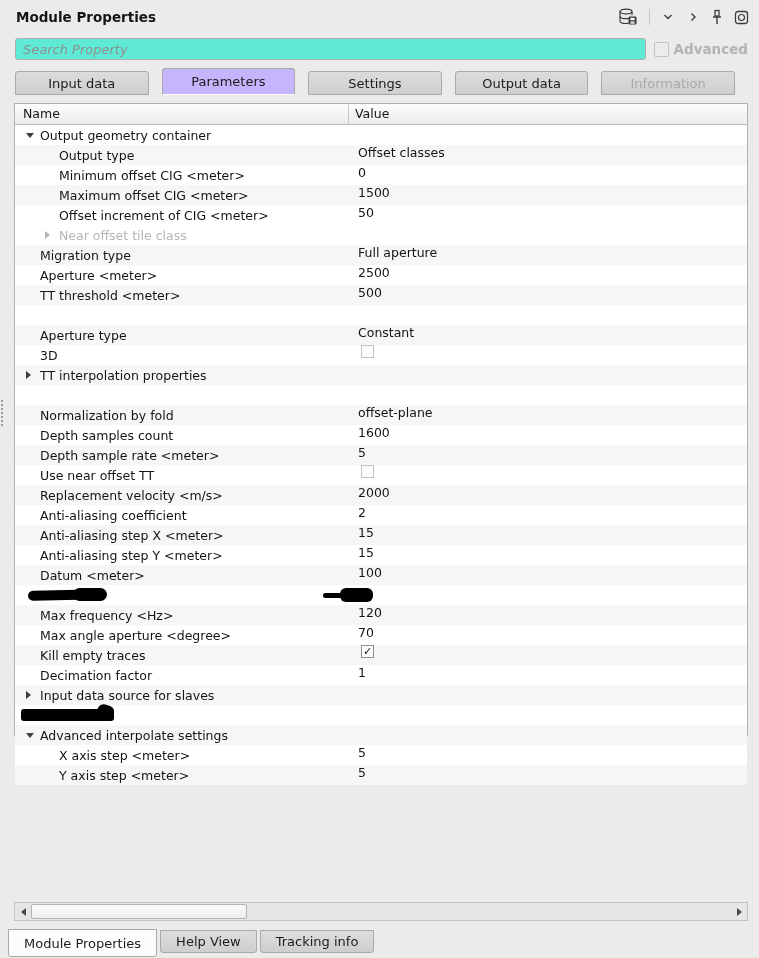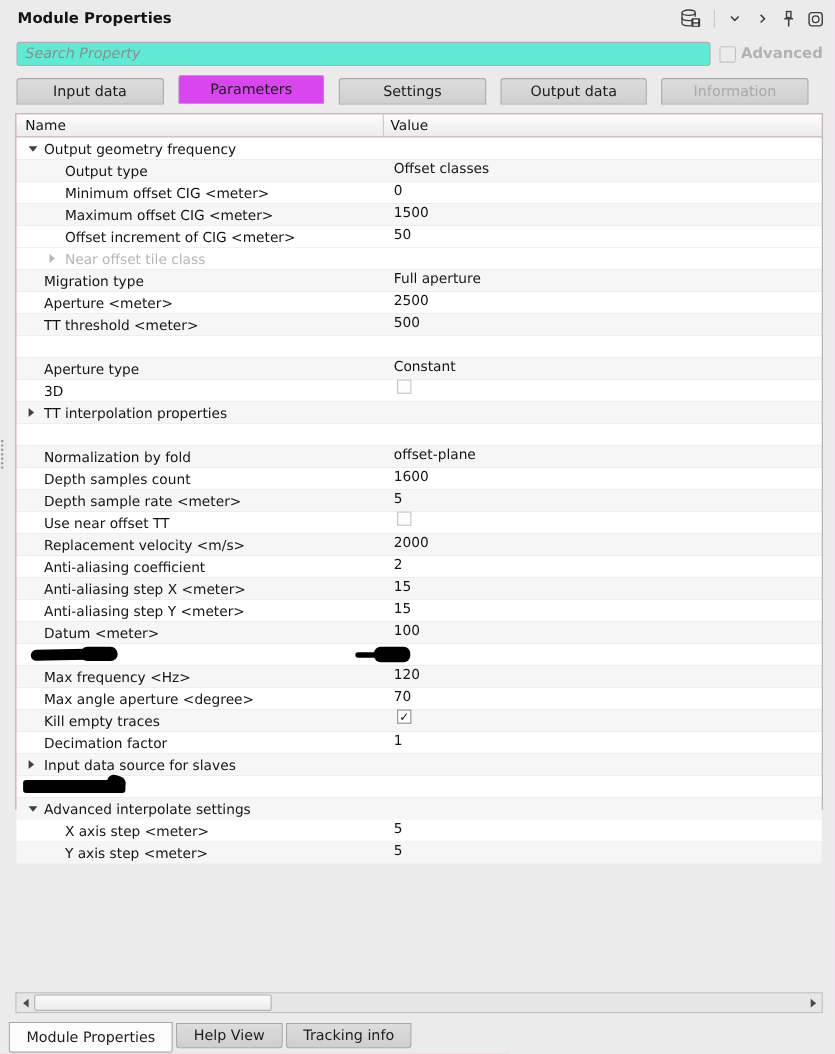--- a/index.html
+++ b/index.html
@@ -22,25 +22,25 @@
     padding:0 7px; font-family:inherit; font-size:13px; background:#5eead4; outline:none; color:#222; }
   .search-input::placeholder { color:#8f8f8f; font-style:italic; }
   .adv-group { display:flex; align-items:center; margin-left:8px; gap:5px; }
   .adv-cb { width:15px; height:15px; background:#ececec; border:1px solid #c3c3c3; border-radius:2px; }
   .adv-label { color:#b3b3b3; font-size:13.5px;font-weight:bold; }
   
   .tabbar { position:absolute; left:15px; top:68px; width:733px; height:27px; display:flex; align-items:flex-end; }
   .tab { width:145px; height:24px; margin-right:13px; background:linear-gradient(#dcdcdc,#cfcfcf);
     border:1px solid #a9a9a9; border-radius:3px 3px 0 0;
     display:flex; align-items:center; justify-content:center; font-size:13px; color:#1c1c1c; }
-  .tab.active { height:27px; background:#d946ef; border-bottom:1px solid #f8f8f8; }
+  .tab.active { height:27px; background:#c4b5fd; border-bottom:1px solid #f8f8f8; }
   .tab.disabled { color:#a9a9a9; }
   
   .panel { position:absolute; left:14px; top:103px; width:734px; height:633px;
-    background:#f9a8d4; border:1px solid #b2b2b2; }
+    background:#14532d; border:1px solid #b2b2b2; }
   .thead { height:21px; display:flex; background:linear-gradient(#fdfdfd,#ececec); border-bottom:1px solid #bdbdbd; }
   .th-name { width:334px; padding-left:8px; line-height:20px; border-right:1px solid #c8c8c8; }
   .th-value { flex:1; padding-left:6px; line-height:20px; }
   .tbody { }
   .row { height:20px; display:flex; align-items:center; position:relative; }
   .row.odd { background:#f6f6f6; }
   .row.even { background:#ffffff; }
   .row.disabled .name-label { color:#b6b6b6; }
   .cell-name { width:334px; display:flex; align-items:center; height:100%; }
   .cell-value { flex:1; display:flex; align-items:flex-start; height:100%; padding-left:9px; }
@@ -144,21 +144,21 @@
     <div class="th-name">Name</div>
     <div class="th-value">Value</div>
   </div>
   <div class="tbody">
       <div class="row even">
         <div class="cell-name">
           <div class="indent" style="width: 11px;"></div>
           <div class="arrowbox">
             <div class="tri-down"></div>
           </div>
-          <span class="name-label">Output geometry frequency</span>
+          <span class="name-label">Output geometry container</span>
         </div>
         <div class="cell-value">
           <span class="value-label"></span>
         </div>
       </div>
       <div class="row odd">
         <div class="cell-name">
           <div class="indent" style="width: 30px;"></div>
           <div class="arrowbox"></div>
           <span class="name-label">Output type</span>

